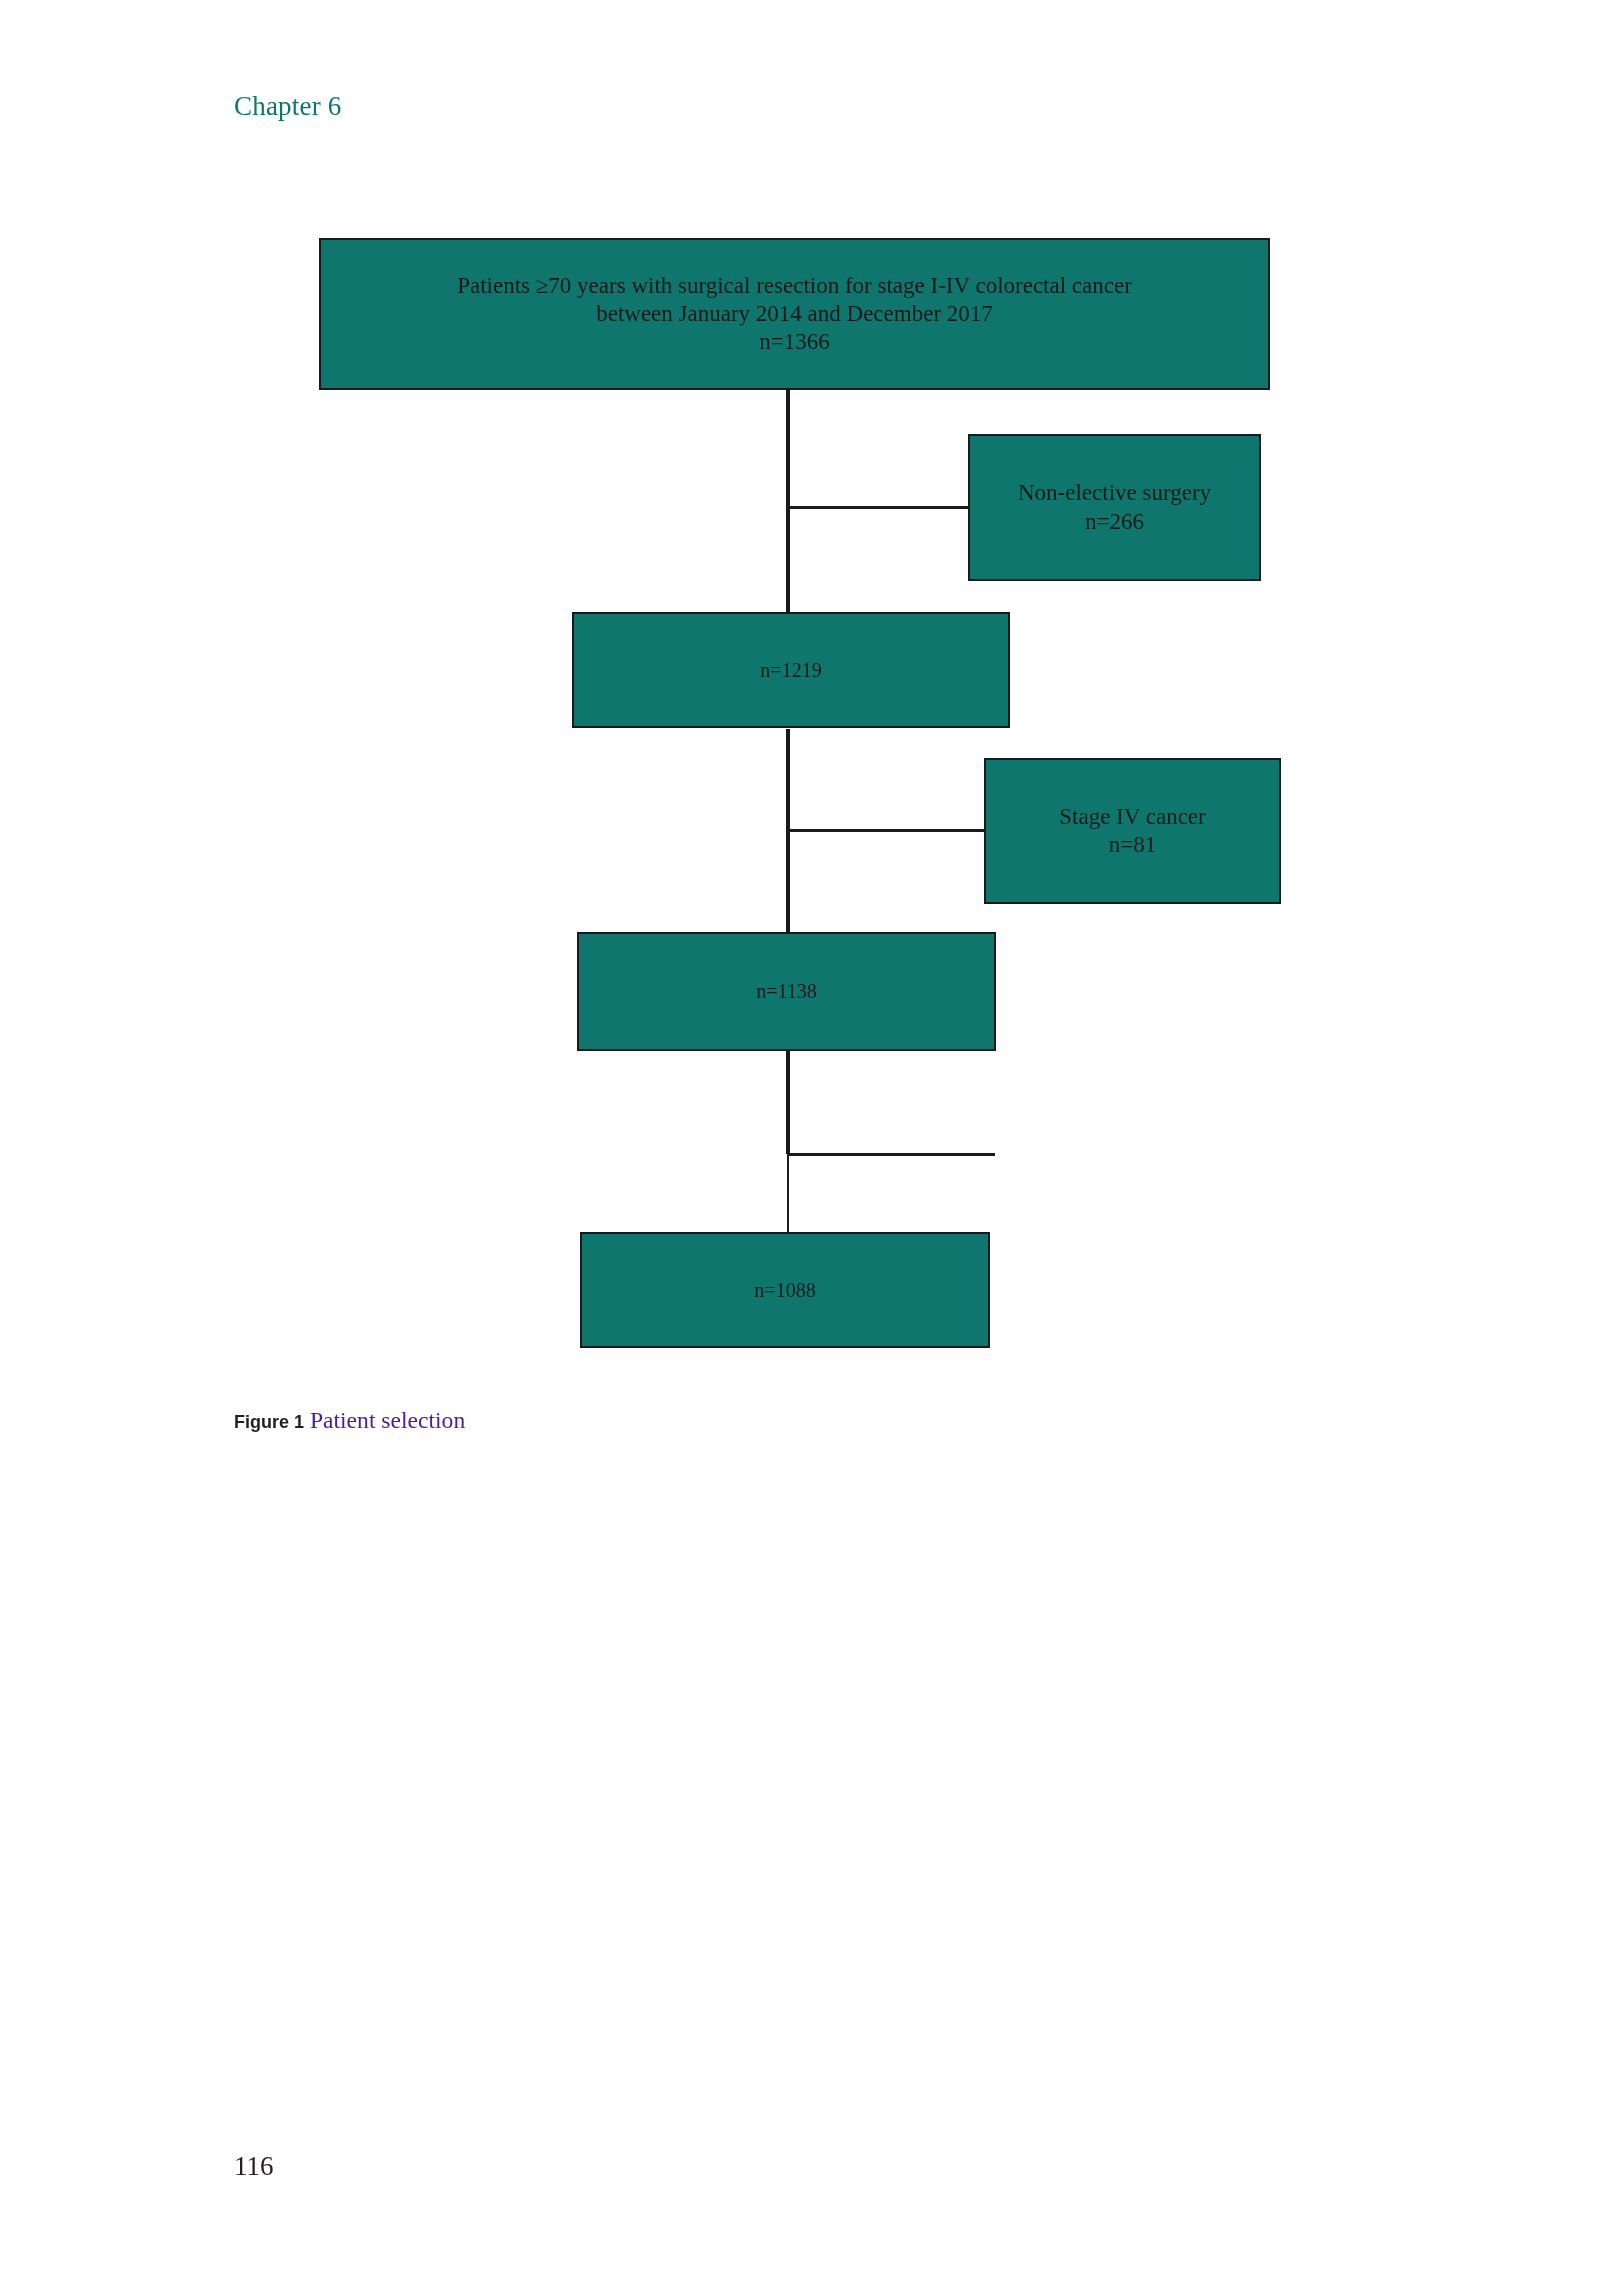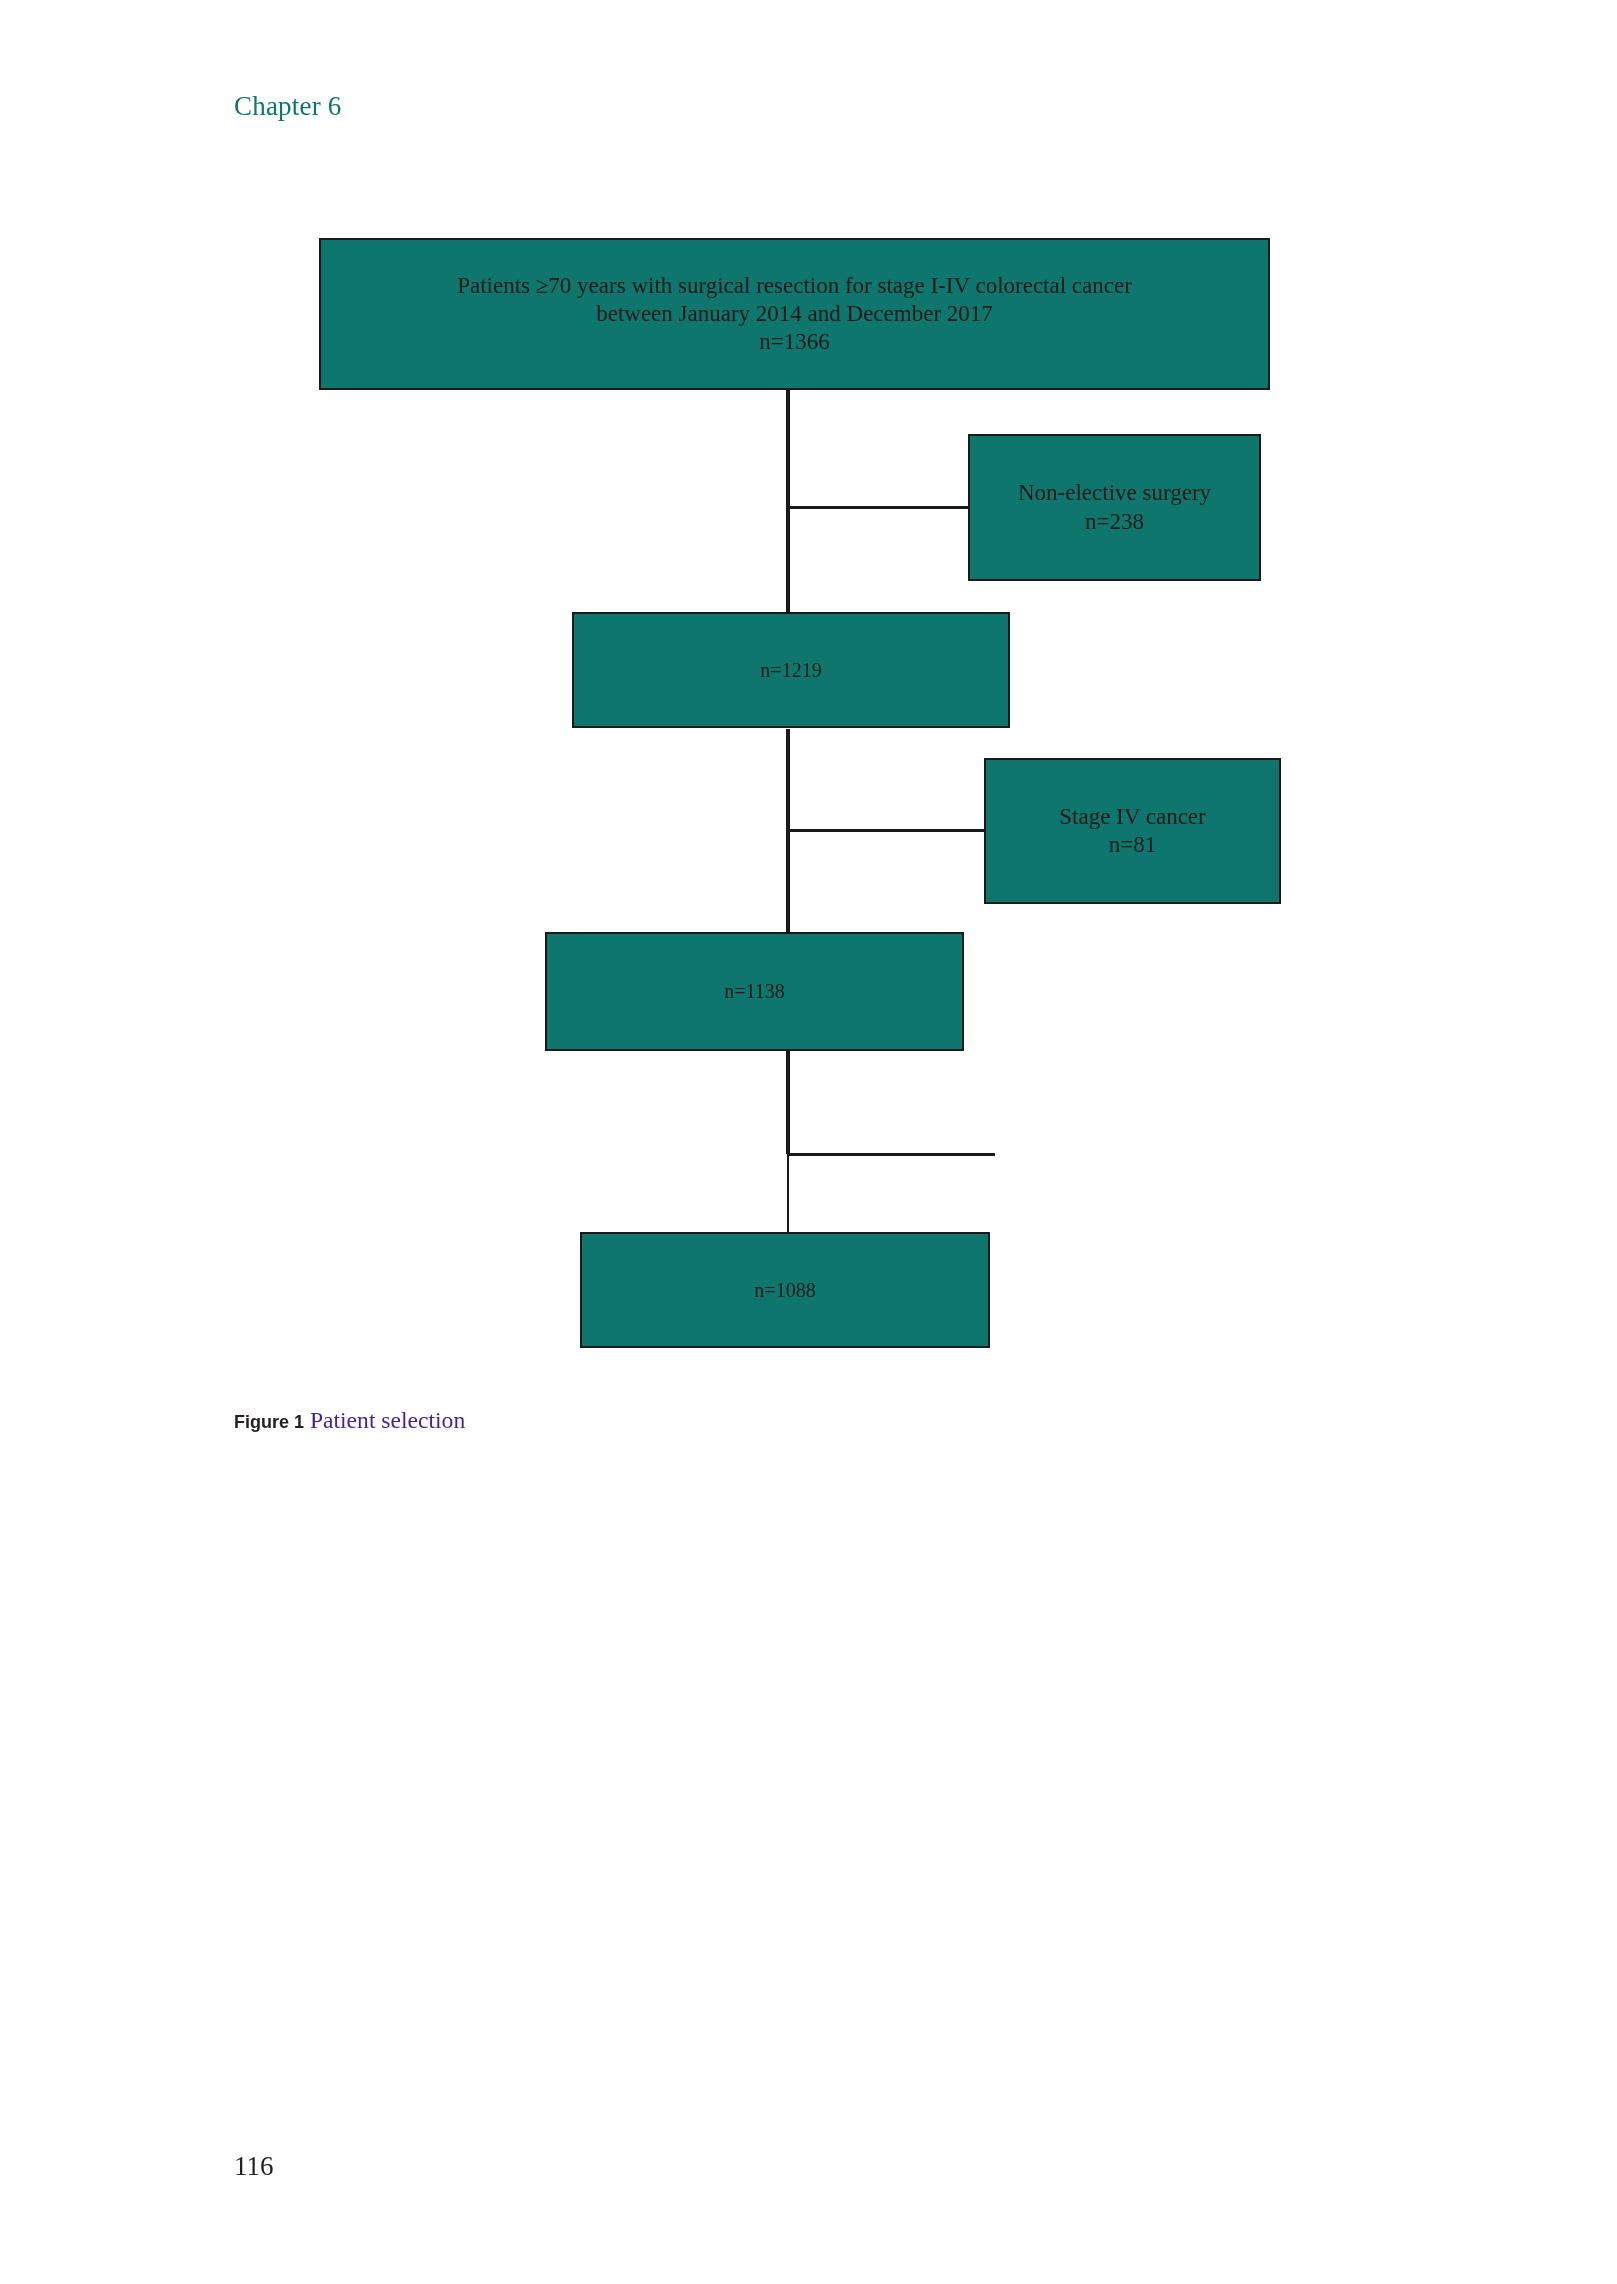--- a/index.html
+++ b/index.html
@@ -67,21 +67,21 @@
     color: #1a1a1a;
     white-space: pre-line;
     padding: 0 7.6px;
   }
 
   
   #box-cohort      { left: 319px;  top: 238px;  width: 951px; height: 152px; }
   #box-nonelective { left: 968px; top: 434px;  width: 293px;  height: 147px; }
   #box-n1219       { left: 572px;  top: 612px;  width: 438px;  height: 116px; }
   #box-stage4      { left: 984px; top: 758px;  width: 297px;  height: 146px; }
-  #box-n1138       { left: 545px;  top: 932px; width: 419px;  height: 119px; }
+  #box-n1138       { left: 577px;  top: 932px; width: 419px;  height: 119px; }
   #box-synch       { left: 995px; top: 1079px; width: 296px;  height: 145px; }
   #box-n1088       { left: 580px;  top: 1232px; width: 410px;  height: 116px; }
 
   
   #box-n1219 .btext,
   #box-n1138 .btext,
   #box-n1088 .btext { font-size: 20px; }
 
   
   .figure-caption {
@@ -133,21 +133,21 @@
     </svg>
 
     <div class="fbox" id="box-cohort">
       <span class="btext">Patients ≥70 years with surgical resection for stage I-IV colorectal cancer
 between January 2014 and December 2017
 n=1366</span>
     </div>
 
     <div class="fbox" id="box-nonelective">
       <span class="btext">Non-elective surgery
-n=238</span>
+n=266</span>
     </div>
 
     <div class="fbox" id="box-n1219">
       <span class="btext">n=1219</span>
     </div>
 
     <div class="fbox" id="box-stage4">
       <span class="btext">Stage IV cancer
 n=81</span>
     </div>

